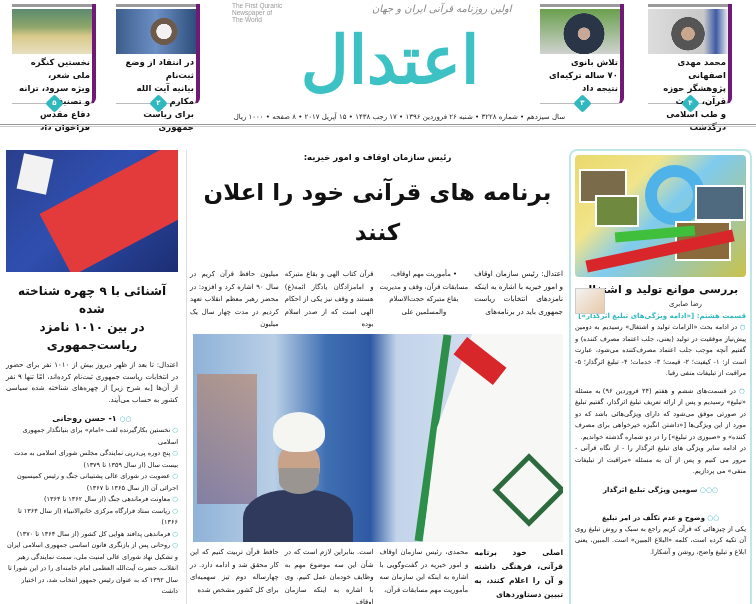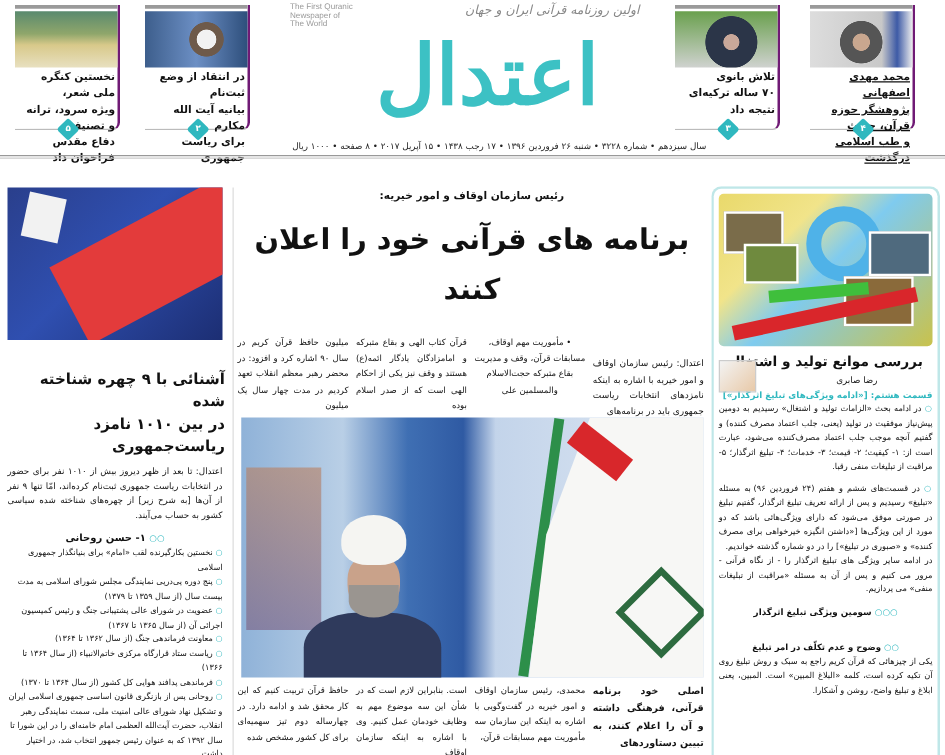--- a/index.html
+++ b/index.html
@@ -1,61 +1,61 @@
 <!DOCTYPE html>
 <html><head>
 <meta charset="utf-8">
 <style>
   * { box-sizing: border-box; margin: 0; padding: 0; }
   body { width: 756px; height: 604px; background: #ffffff; font-family: "DejaVu Sans", sans-serif; overflow: hidden; position: relative; direction: rtl; color: #111; }
 
   
-  .teaser { position: absolute; top: 4px; width: 84px; height: 100px; border-right: 2px solid #701a75; border-bottom: 1px solid #bbb; border-radius: 0 0 6px 0; }
+  .teaser { position: absolute; top: 4px; width: 84px; height: 100px; border-right: 4px solid #701a75; border-bottom: 1px solid #bbb; border-radius: 0 0 6px 0; }
   .teaser .bar { height: 3px; background: #9a9a9a; margin-bottom: 2px; }
   .teaser .pic { height: 45px; width: 100%; }
   .teaser .txt { font-size: 8.5px; font-weight: bold; line-height: 13px; padding: 2px 2px 0 2px; text-align: right; }
   .teaser .badge { position: absolute; bottom: -7px; left: 36px; width: 13px; height: 13px; background: #2fb8bf; transform: rotate(45deg); border-radius: 2px; }
   .teaser .badge span { display: block; transform: rotate(-45deg); color: #fff; font-size: 7px; text-align: center; line-height: 13px; font-weight: bold; }
 
   #t5 { left: 12px; }
   #t2 { left: 116px; }
   #t3 { left: 540px; }
-  #t4 { left: 648px; text-decoration: underline; }
+  #t4 { left: 648px; }
   #t5 .pic { background: linear-gradient(#5a8a6e 0%, #8fa66b 40%, #d8c98a 60%, #e8e0c0 100%); }
   #t2 .pic { background: radial-gradient(circle at 60% 50%, #f2f2f2 0 14%, #6e5a4a 15% 25%, transparent 26%), linear-gradient(90deg, #3d5e8c, #6c8fc4, #2e4f7c); }
   #t3 .pic { background: radial-gradient(circle at 55% 55%, #c9a89a 0 12%, #2b3548 13% 40%, transparent 41%), linear-gradient(#6aa04e, #cfd2cf); }
   #t4 .pic { background: radial-gradient(circle at 50% 55%, #c9a78f 0 14%, #555 15% 35%, transparent 36%), linear-gradient(90deg, #ddd, #c8c8c8 70%, #3d5aa6 85%, #eee); }
 
   
   .mast-en { position: absolute; left: 232px; top: 2px; font-family: "Liberation Sans", sans-serif; font-size: 6.5px; color: #999; line-height: 7px; direction: ltr; text-align: left; }
   .mast-tag { position: absolute; left: 325px; top: 3px; font-size: 10px; color: #888; font-style: italic; margin-left: 47px; }
   .mast-logo { position: absolute; left: 240px; top: 20px; width: 300px; height: 80px; font-family: "DejaVu Serif", serif; font-size: 66px; color: #3cc1c4; text-align: center; line-height: 80px; font-weight: bold; letter-spacing: 4px; }
   .dateline { position: absolute; left: 220px; top: 113px; width: 345px; font-size: 7px; color: #222; text-align: right; }
   .rule { position: absolute; left: 0; top: 124px; width: 756px; height: 3px; border-top: 1px solid #999; border-bottom: 1px solid #ccc; }
 
   
   .left-col { position: absolute; left: 4px; top: 150px; width: 176px; height: 454px; }
   .left-photo { width: 172px; height: 122px; margin: 0 2px; background: linear-gradient(135deg, #2a3f8c 0%, #2f4fb0 45%, #1c2e73 100%); position: relative; overflow: hidden; }
   .left-photo .card { position: absolute; left: 40px; top: 20px; width: 170px; height: 70px; background: #e33b3b; transform: rotate(-28deg); }
   .left-photo .paper { position: absolute; left: 14px; top: 6px; width: 30px; height: 36px; background: #f2f2f2; transform: rotate(12deg); }
-  .left-head { font-size: 12px; font-weight: bold; line-height: 18px; margin-top: 22px; }
+  .left-head { font-size: 12px; font-weight: bold; text-align: center; line-height: 18px; margin-top: 10px; }
   .body-txt { font-size: 7px; line-height: 11.5px; text-align: justify; }
   .body-txt b { font-weight: normal; }
   .left-col .body-txt { margin-top: 6px; padding: 0 2px; }
   .sub-head { font-size: 8px; font-weight: bold; text-align: center; margin: 8px 0 2px; }
   .sub-head .dots { color: #2fb8bf; font-size: 7px; }
   .bul { font-size: 6.5px; line-height: 11.5px; padding: 0 2px; }
   .bul::before { content: "○ "; color: #2fb8bf; }
 
   
   .kicker { position: absolute; left: 190px; top: 152px; width: 375px; text-align: center; font-size: 8.5px; font-weight: bold; }
   .headline { position: absolute; left: 190px; top: 172px; width: 375px; text-align: center; font-size: 23px; font-weight: bold; line-height: 40px; }
   .cols4 { position: absolute; left: 190px; top: 268px; width: 373px; display: flex; flex-direction: row; gap: 6px; }
   .cols4 .c { flex: 1; font-size: 6.8px; line-height: 12.5px; text-align: justify; }
-  .cols4 .c:first-child { font-size: 7.2px; margin-top: 17px; }
+  .cols4 .c:first-child { font-size: 7.2px; }
   .center-photo { position: absolute; left: 193px; top: 334px; width: 370px; height: 208px; overflow: hidden; background: linear-gradient(90deg, #8fb2d8 0%, #b9cfe6 22%, #3f6fb3 36%, #2f5aa3 48%, #c3d4ea 55%, #dfe8f3 100%); }
   .flag { position: absolute; left: 230px; top: 0; width: 140px; height: 208px; background: #f7f7f5; clip-path: polygon(35% 0, 100% 0, 100% 100%, 0 100%, 10% 45%); }
   .flag-red { position: absolute; left: 262px; top: 16px; width: 50px; height: 22px; background: #d8272b; transform: rotate(38deg); }
   .flag-green { position: absolute; left: 236px; top: 0; width: 8px; height: 208px; background: #2d8f4a; transform: rotate(8deg); }
   .emblem { position: absolute; left: 310px; top: 130px; width: 52px; height: 52px; border: 5px solid #2d6b3f; transform: rotate(45deg); }
   .cleric { position: absolute; left: 50px; top: 78px; width: 110px; height: 140px; }
   .turban { position: absolute; left: 30px; top: 0; width: 52px; height: 40px; background: #f5f5f2; border-radius: 50% 50% 40% 40%; }
   .face { position: absolute; left: 35px; top: 32px; width: 42px; height: 48px; background: #c9a28a; border-radius: 40% 40% 50% 50%; }
   .beard { position: absolute; left: 36px; top: 56px; width: 40px; height: 26px; background: #9a9590; border-radius: 0 0 50% 50%; }
   .robe { position: absolute; left: 0; top: 78px; width: 110px; height: 70px; background: #2f3a5c; border-radius: 40% 40% 0 0; }

